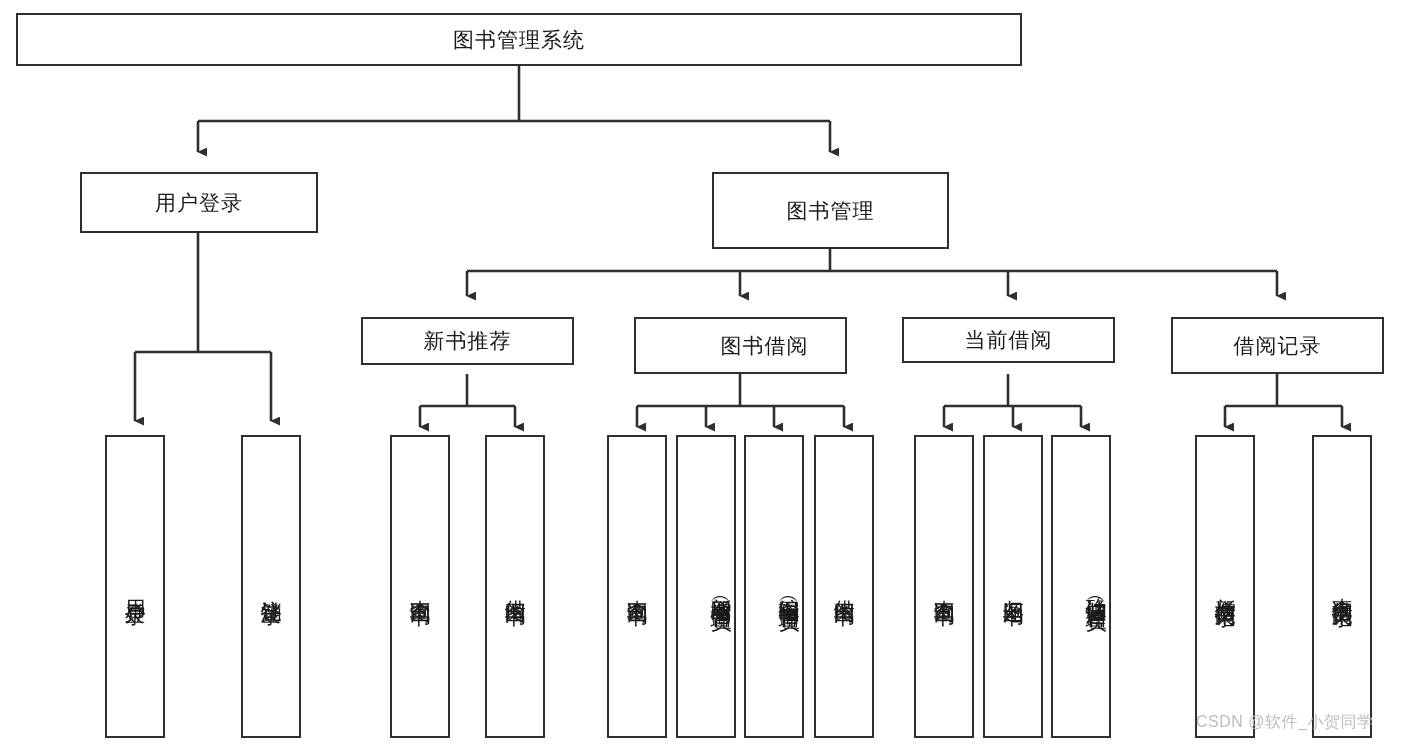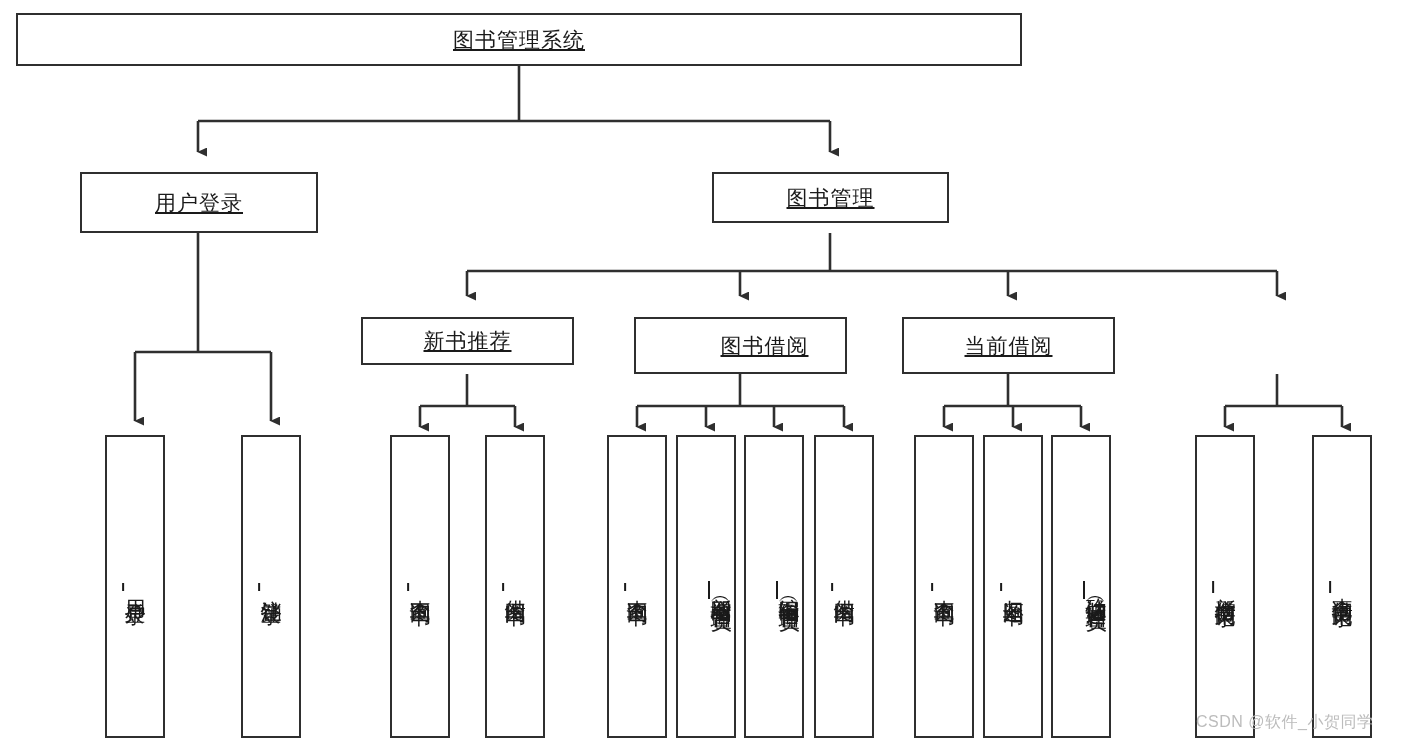--- a/index.html
+++ b/index.html
@@ -51,21 +51,20 @@
     justify-content: center;
     padding-top: 6px;
   }
   .node-box.vertical.root-child {
     align-items: center;
     padding-top: 0;
   }
   .node-label {
     display: block;
     white-space: pre-wrap;
-    text-decoration: underline;
   }
   .watermark {
     position: absolute;
     left: 1196px;
     top: 712px;
     font-size: 16px;
     color: #bcbcbc;
     letter-spacing: 0.5px;
     white-space: nowrap;
     pointer-events: none;
@@ -130,36 +129,39 @@
   </svg>
 
   <div class="node-box horizontal" style="left:16px; top:13px; width:1006px; height:53px;">
     <span class="node-label">图书管理系统</span>
   </div>
 
   <div class="node-box horizontal" style="left:80px; top:172px; width:238px; height:61px;">
     <span class="node-label">用户登录</span>
   </div>
 
-  <div class="node-box horizontal" style="left:712px; top:172px; width:237px; height:51px;">
+  <div class="node-box horizontal" style="left:712px; top:172px; width:237px; height:77px;">
     <span class="node-label">图书管理</span>
   </div>
 
   <div class="node-box horizontal" style="left:361px; top:317px; width:213px; height:48px;">
     <span class="node-label">新书推荐</span>
   </div>
 
   <div class="node-box horizontal" style="left:634px; top:317px; width:213px; height:57px;padding-left:48px;">
     <span class="node-label">图书借阅</span>
   </div>
 
-  <div class="node-box horizontal" style="left:902px; top:317px; width:213px; height:57px;">
+  <div class="node-box horizontal" style="left:902px; top:317px; width:213px; height:46px;">
     <span class="node-label">当前借阅</span>
   </div>
 
+  <div class="node-box horizontal" style="left:1171px; top:317px; width:213px; height:57px;">
+    <span class="node-label">借阅记录</span>
+  </div>
 
   <div class="node-box vertical root-child" style="left:105px; top:435px; width:60px; height:303px;">
     <span class="node-label">用户登录</span>
   </div>
 
   <div class="node-box vertical root-child" style="left:241px; top:435px; width:60px; height:303px;">
     <span class="node-label">注销登录</span>
   </div>
 
   <div class="node-box vertical root-child" style="left:390px; top:435px; width:60px; height:303px;">

